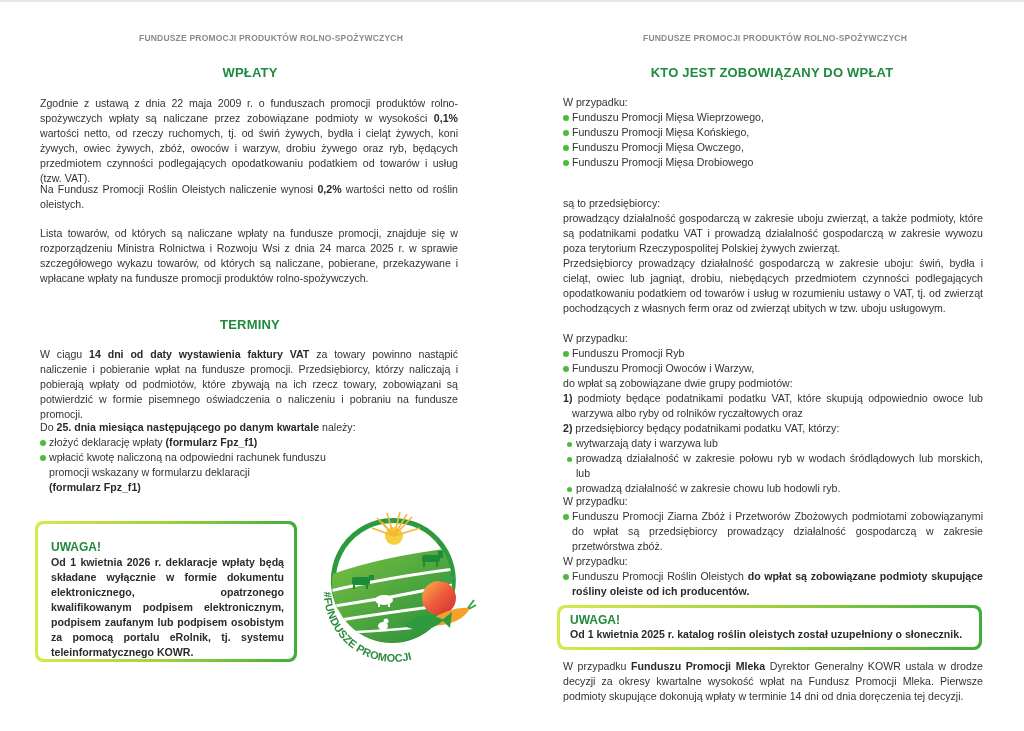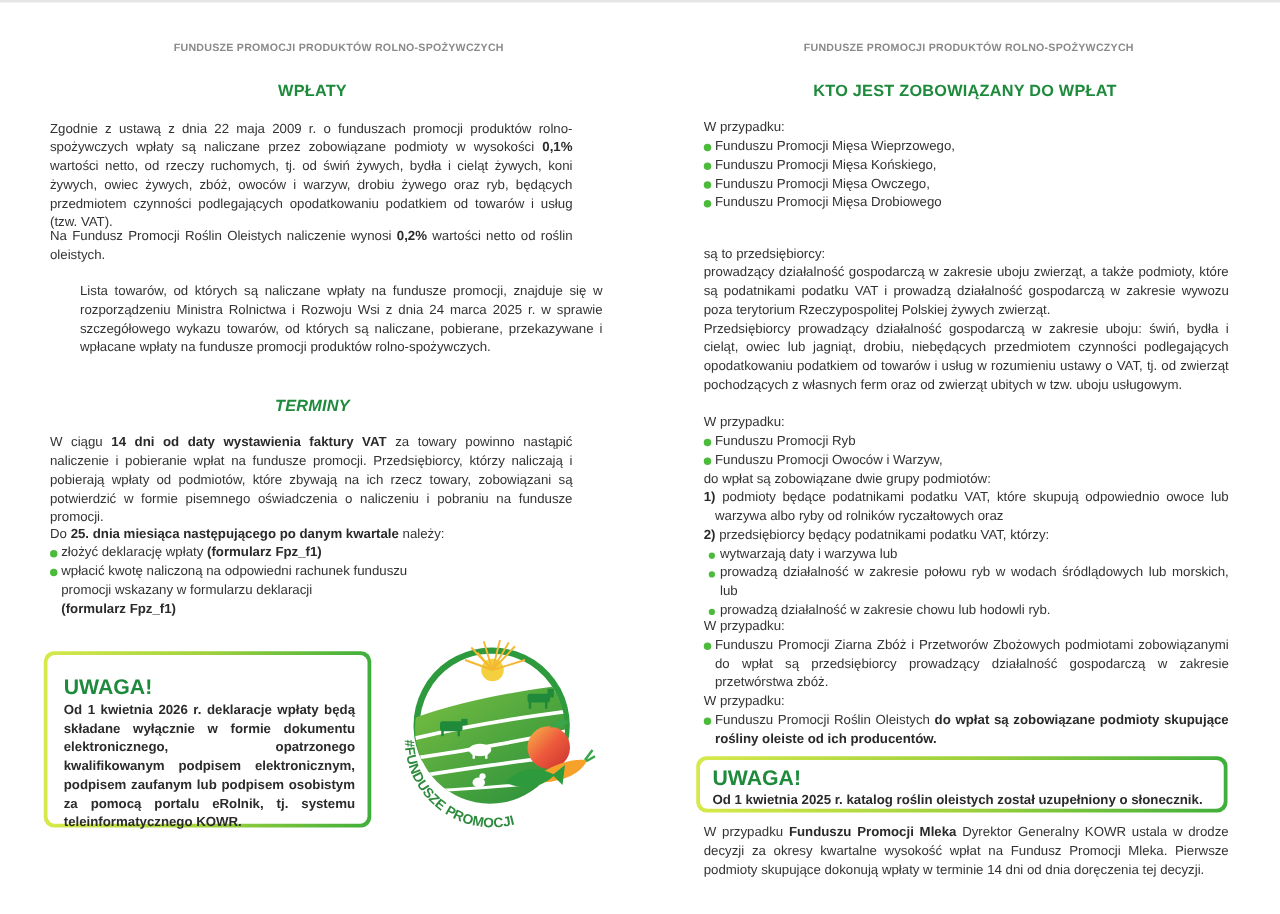--- a/index.html
+++ b/index.html
@@ -18,21 +18,21 @@
   .para { position: absolute; left: 4px; width: 418px; font-size: 10.6px; line-height: 15px; text-align: justify; color: #333; }
   .page.right .para { left: 3px; width: 420px; }
   b { font-weight: bold; color: #2a2a2a; }
   .bullet { position: relative; padding-left: 9px; }
   .bullet::before { content: ""; position: absolute; left: 0; top: 5px; width: 6px; height: 6px; border-radius: 50%; background: #4cbb3c; }
   .bullet.sm { padding-left: 9px; margin-left: 4px; }
   .bullet.sm::before { width: 5px; height: 5px; top: 6px; }
   .warn-box { position: absolute; border-radius: 8px; padding: 3px;
     background: linear-gradient(90deg, #d7e94a 0%, #9fd13c 50%, #3fae3b 100%); }
   .warn-inner { background: #ffffff; border-radius: 6px; width: 100%; height: 100%; }
-  .warn-title { font-size: 17px; font-weight: bold; color: #1e8a3c; }
+  .warn-title { font-size: 12px; font-weight: bold; color: #1e8a3c; }
   .warn-text { font-size: 10.6px; font-weight: bold; line-height: 15px; color: #2b2b2b; text-align: justify; }
   .logo { position: absolute; left: 312px; top: 508px; width: 165px; height: 160px; }
 </style>
 </head>
 <body>
 
 <div class="topline"></div>
 
 <div class="page left">
   <div class="running-head">FUNDUSZE PROMOCJI PRODUKTÓW ROLNO-SPOŻYWCZYCH</div>
@@ -42,23 +42,23 @@
     <div class="title">WPŁATY</div>
     <div class="rule"></div>
   </div>
 
   <div class="para" style="top:96px;">
     <span>Zgodnie z ustawą z dnia 22 maja 2009 r. o funduszach promocji produktów rolno-spożyw­czych wpłaty są naliczane przez zobowiązane podmioty w wysokości </span><b>0,1%</b><span> wartości netto, od rzeczy ruchomych, tj. od świń żywych, bydła i cieląt żywych, koni żywych, owiec żywych, zbóż, owoców i warzyw, drobiu żywego oraz ryb, będących przedmiotem czynności podlegających opodatkowaniu podatkiem od towarów i usług (tzw. VAT).</span>
   </div>
   <div class="para" style="top:182px;">
     <span>Na Fundusz Promocji Roślin Oleistych naliczenie wynosi </span><b>0,2%</b><span> wartości netto od roślin oleistych.</span>
   </div>
-  <div class="para" style="top:226px;margin-left:24px;">Lista towarów, od których są naliczane wpłaty na fundusze promocji, znajduje się w rozporządzeniu Ministra Rolnictwa i Rozwoju Wsi z dnia 24 marca 2025 r. w sprawie szczegółowego wykazu towarów, od których są naliczane, pobierane, przekazywane i wpłacane wpłaty na fundusze promocji produktów rolno-spożywczych.</div>
-
-  <div class="section-head" style="top:316px;font-style:italic;">
+  <div class="para" style="top:226px;">Lista towarów, od których są naliczane wpłaty na fundusze promocji, znajduje się w rozporządzeniu Ministra Rolnictwa i Rozwoju Wsi z dnia 24 marca 2025 r. w sprawie szczegółowego wykazu towarów, od których są naliczane, pobierane, przekazywane i wpłacane wpłaty na fundusze promocji produktów rolno-spożywczych.</div>
+
+  <div class="section-head" style="top:316px;">
     <div class="rule"></div>
     <div class="title">TERMINY</div>
     <div class="rule"></div>
   </div>
 
   <div class="para" style="top:347px;">
     <span>W ciągu </span><b>14 dni od daty wystawienia faktury VAT</b><span> za towary powinno nastąpić naliczenie i pobieranie wpłat na fundusze promocji. Przedsiębiorcy, którzy naliczają i pobierają wpłaty od podmiotów, które zbywają na ich rzecz towary, zobowiązani są potwierdzić w formie pisemnego oświadczenia o naliczeniu i pobraniu na fundusze promocji.</span>
   </div>
 
   <div class="para" style="top:420px; text-align:left;">

